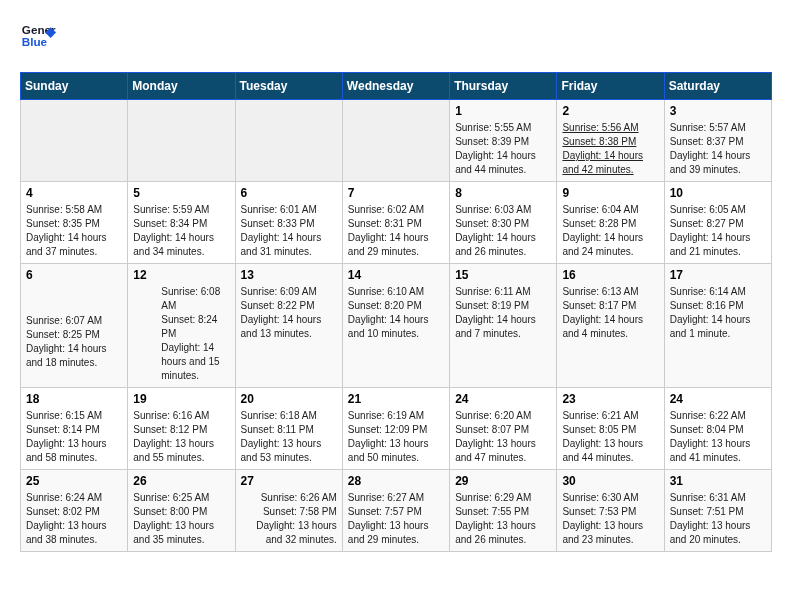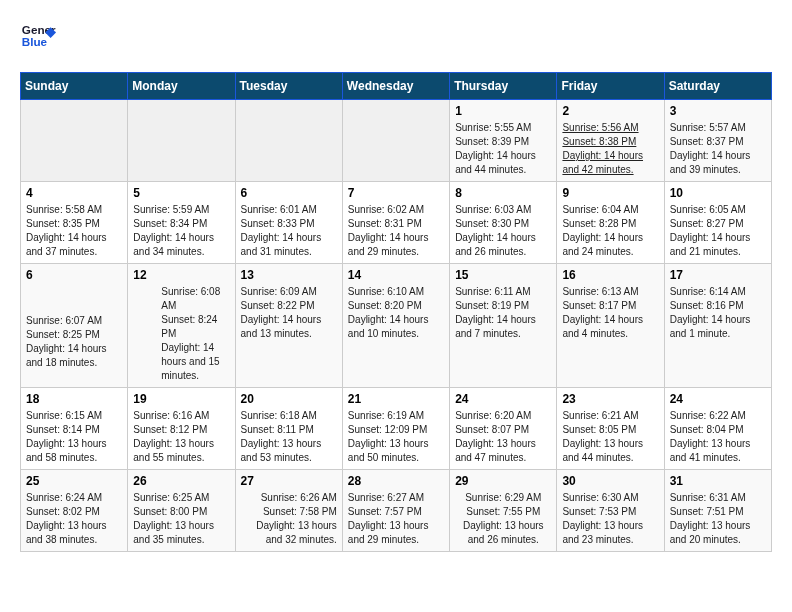--- a/index.html
+++ b/index.html
@@ -280,21 +280,21 @@
 Daylight: 13 hours and 32 minutes.</div>
         </td>
         <td>
           <div class="day-num">28</div>
           <div class="day-info" style="white-space: pre-line;">Sunrise: 6:27 AM
 Sunset: 7:57 PM
 Daylight: 13 hours and 29 minutes.</div>
         </td>
         <td>
           <div class="day-num">29</div>
-          <div class="day-info" style="white-space: pre-line; text-align: center;">Sunrise: 6:29 AM
+          <div class="day-info" style="white-space: pre-line;">Sunrise: 6:29 AM
 Sunset: 7:55 PM
 Daylight: 13 hours and 26 minutes.</div>
         </td>
         <td>
           <div class="day-num">30</div>
           <div class="day-info" style="white-space: pre-line;">Sunrise: 6:30 AM
 Sunset: 7:53 PM
 Daylight: 13 hours and 23 minutes.</div>
         </td>
         <td>

